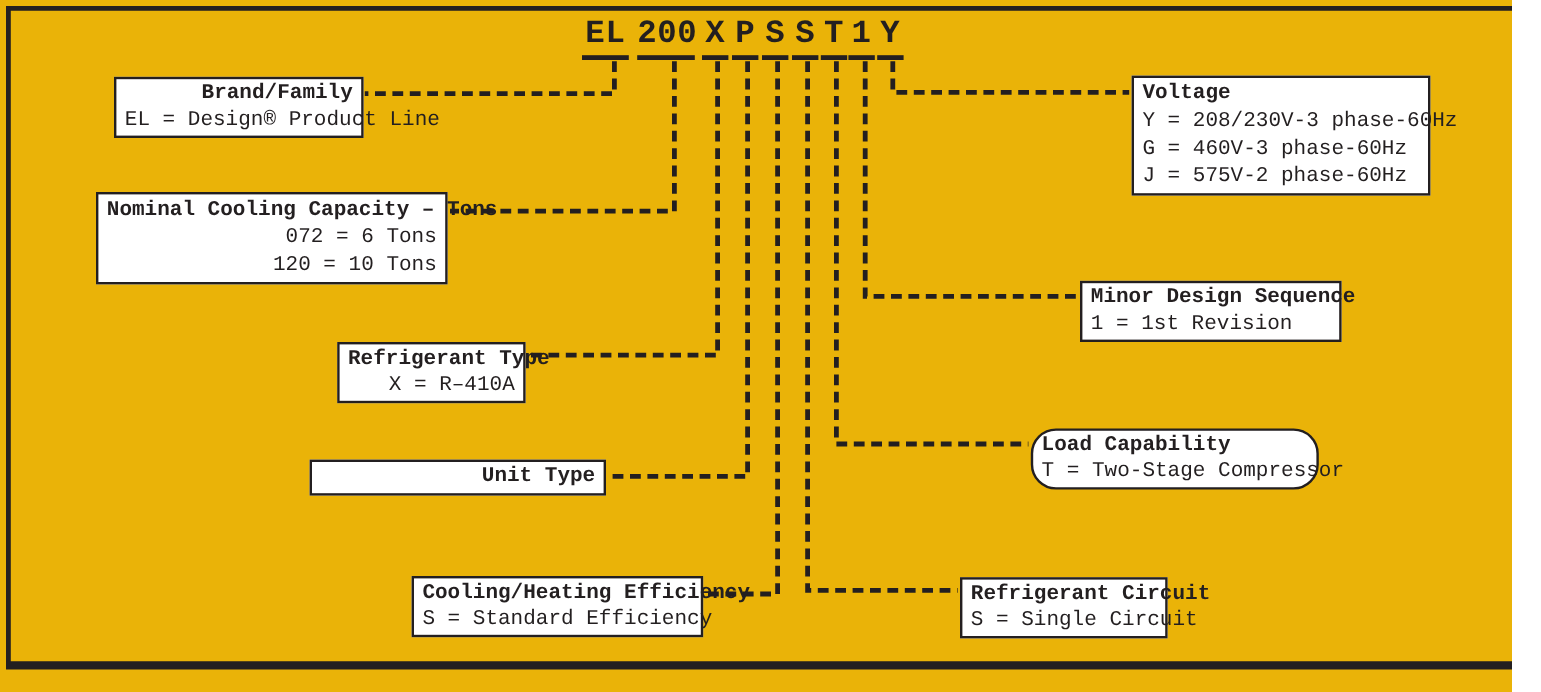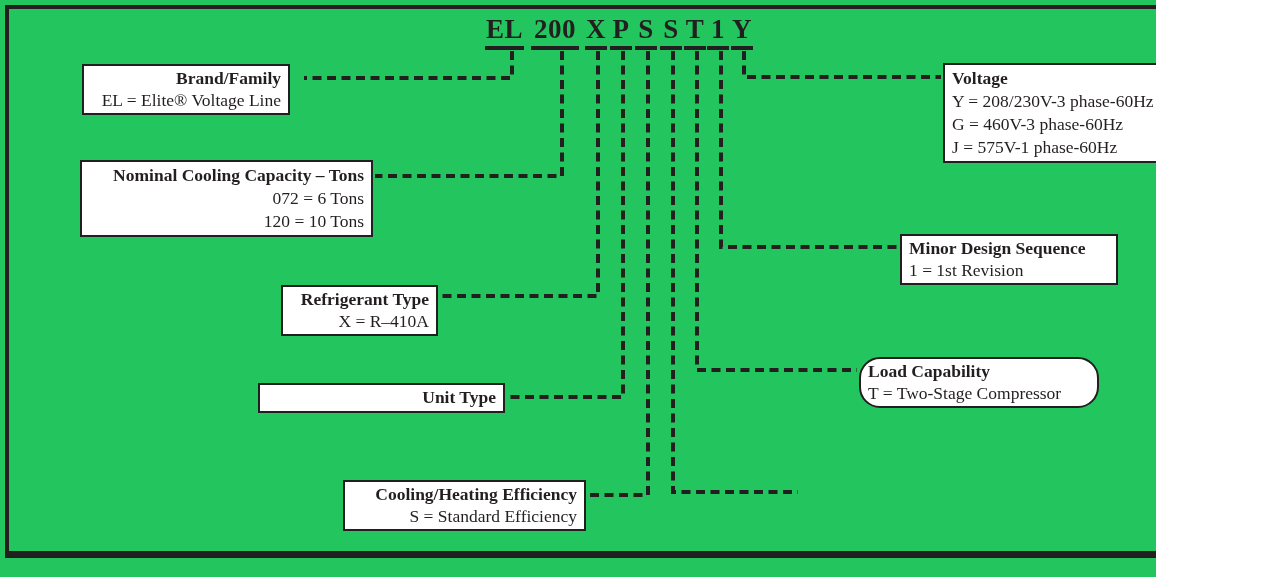--- a/index.html
+++ b/index.html
@@ -1,18 +1,18 @@
 <!DOCTYPE html>
 <html><head>
 <meta charset="utf-8">
 <style>
   html,body { margin:0; padding:0; background:#ffffff; }
   .canvas {
-    position:relative; width:1156px; height:577px; background:#22c55e;
-    font-family:Liberation Serif, serif; color:#231f20; overflow:hidden;
+    position:relative; width:1260px; height:577px; background:#eab308;
+    font-family:Liberation Mono, monospace; color:#231f20; overflow:hidden;
   }
   .frame {
     position:absolute; left:5px; top:5px; width:1267px; height:553px;
     border:4px solid #231f20; border-bottom-width:7px; box-sizing:border-box;
     background:transparent;
   }
   .connectors { position:absolute; left:0; top:0; width:1284px; height:577px; pointer-events:none; }
   .connectors polyline { fill:none; stroke:#231f20; stroke-width:4; stroke-dasharray:9 5.5; }
 
   .model-seg {
@@ -32,21 +32,21 @@
 
   .callout {
     position:absolute; box-sizing:border-box; border:2px solid #231f20;
     background:#ffffff; padding:2px 7px; font-size:17.5px; line-height:21.5px;
     white-space:nowrap;
   }
   .callout .t { font-weight:bold; }
   .callout.right { text-align:right; }
   .callout.lg { line-height:23px; }
 
-  .co-brand      { left:82px;  top:64px;  width:208px; }
+  .co-brand      { left:95px;  top:64px;  width:208px; }
   .co-capacity   { left:80px;  top:160px; width:293px; }
   .co-reftype    { left:281px; top:285px; width:157px; }
   .co-unittype   { left:258px; top:383px; width:247px; }
   .co-efficiency { left:315px; top:480px; width:243px;margin-left:28px; }
   .co-voltage    { left:943px; top:63px;  width:249px; }
   .co-minor      { left:900px; top:234px; width:218px; }
   .co-load       { left:859px; top:357px; width:240px;border-radius:21px; }
   .co-circuit    { left:800px; top:481px; width:173px; }
 </style>
 </head>
@@ -74,21 +74,21 @@
     <span class="model-seg seg-p">P</span>
     <span class="model-seg seg-s1">S</span>
     <span class="model-seg seg-s2">S</span>
     <span class="model-seg seg-t">T</span>
     <span class="model-seg seg-1">1</span>
     <span class="model-seg seg-y">Y</span>
   </div>
 
   <div class="callout right co-brand">
     <div class="t">Brand/Family</div>
-    <div>EL = Elite® Voltage Line</div>
+    <div>EL = Design® Product Line</div>
   </div>
 
   <div class="callout right lg co-capacity">
     <div class="t">Nominal Cooling Capacity – Tons</div>
     <div>072 = 6 Tons</div>
     <div>120 = 10 Tons</div>
   </div>
 
   <div class="callout right co-reftype">
     <div class="t">Refrigerant Type</div>
@@ -101,26 +101,30 @@
 
   <div class="callout right co-efficiency">
     <div class="t">Cooling/Heating Efficiency</div>
     <div>S = Standard Efficiency</div>
   </div>
 
   <div class="callout lg co-voltage">
     <div class="t">Voltage</div>
     <div>Y = 208/230V-3 phase-60Hz</div>
     <div>G = 460V-3 phase-60Hz</div>
-    <div>J = 575V-1 phase-60Hz</div>
+    <div>J = 575V-2 phase-60Hz</div>
   </div>
 
   <div class="callout co-minor">
     <div class="t">Minor Design Sequence</div>
     <div>1 = 1st Revision</div>
   </div>
 
   <div class="callout co-load">
     <div class="t">Load Capability</div>
     <div>T = Two-Stage Compressor</div>
   </div>
 
+  <div class="callout co-circuit">
+    <div class="t">Refrigerant Circuit</div>
+    <div>S = Single Circuit</div>
+  </div>
 </div>
 
 </body></html>

